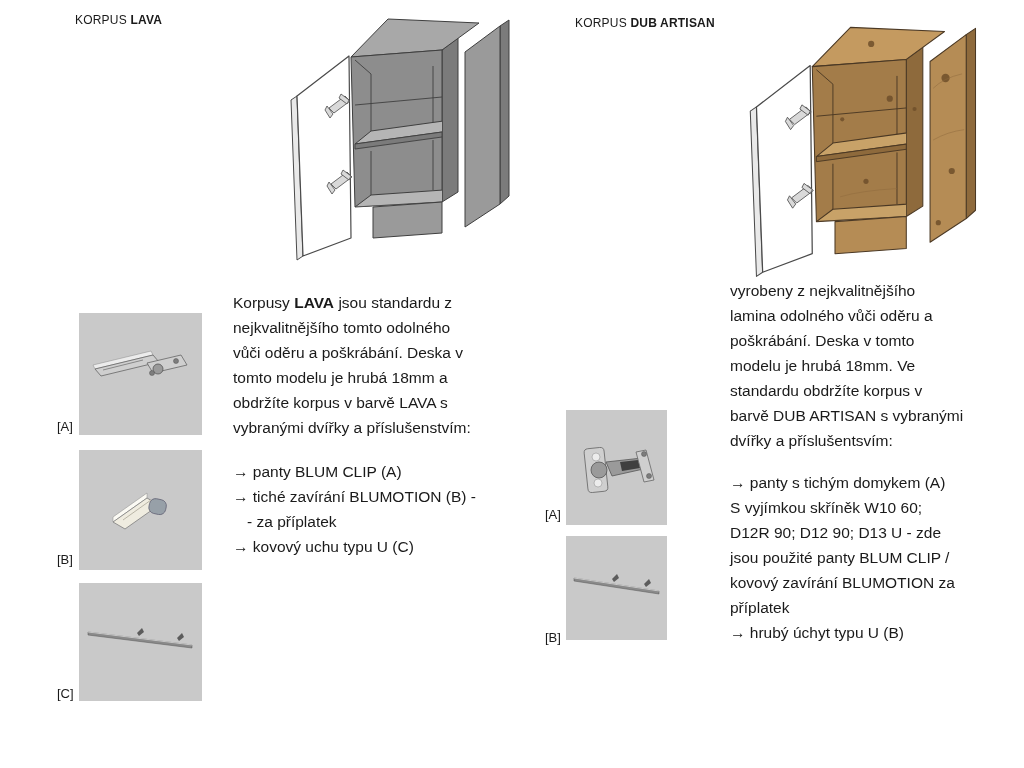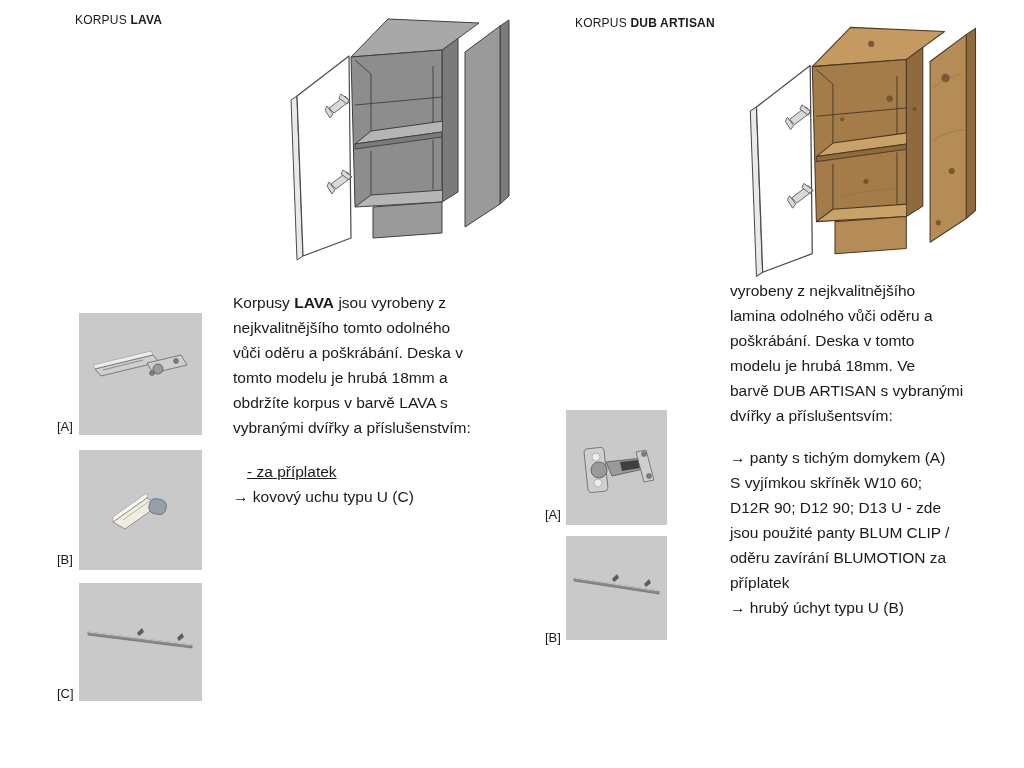--- a/index.html
+++ b/index.html
@@ -15,21 +15,21 @@
   .cabinet-left{left:283px;top:8px;width:240px;height:262px;}
   .cabinet-right{left:742px;top:16px;width:248px;height:256px;}
 
   .desc{position:absolute;font-size:15.5px;line-height:25px;}
   .desc .line{white-space:nowrap;}
   .desc b{font-weight:700;}
   .desc-left{left:233px;top:290px;width:292px;}
   .desc-right{left:730px;top:278px;width:240px;}
   .bullets-left{margin-top:19px;}
   .bullets-right{margin-top:17px;}
-  .indent{padding-left:14px;text-decoration:underline;}
+  .indent{padding-left:14px;}
 
   .comp-box{position:absolute;background:var(--component-box-bg,#c9c9c9);}
   .box-l{left:79px;width:123px;}
   .box-la{top:313px;height:122px;}
   .box-lb{top:450px;height:120px;}
   .box-lc{top:583px;height:118px;}
   .box-r{left:566px;width:101px;}
   .box-ra{top:410px;height:115px;}
   .box-rb{top:536px;height:104px;}
   .comp-box svg{width:100%;height:100%;display:block;}
@@ -154,27 +154,29 @@
     <svg class="comp-icon" viewBox="0 0 123 118">
       <polygon points="9,49 113,62 113,65 9,52" style="fill:#8a8a8a;stroke:#555;stroke-width:.5"></polygon>
       <line x1="9" y1="49" x2="113" y2="62" stroke="#c8c8c8" stroke-width="1"></line>
       <polygon points="58,50 63,45 65,49 60,53" style="fill:#5c5c5c"></polygon>
       <polygon points="98,55 103,50 105,54 100,58" style="fill:#5c5c5c"></polygon>
     </svg>
   </figure>
   <span class="comp-label lbl-lc">[C]</span>
 
   <div class="desc desc-left">
-    <div class="line"><span>Korpusy </span><b>LAVA</b><span> jsou vyrobeny z</span></div>
+    <div class="line"><span>Korpusy </span><b>LAVA</b><span> jsou standardu z</span></div>
     <div class="line">nejkvalitnějšího tomto odolného</div>
     <div class="line">vůči oděru a poškrábání. Deska v</div>
     <div class="line">tomto modelu je hrubá 18mm a</div>
     <div class="line">obdržíte korpus v barvě LAVA s</div>
     <div class="line">vybranými dvířky a příslušenstvím:</div>
     <div class="bullets-left">
+      <div class="line">→ panty BLUM CLIP (A)</div>
+      <div class="line">→ tiché zavírání BLUMOTION (B) -</div>
       <div class="line indent">- za příplatek</div>
       <div class="line">→ kovový uchu typu U (C)</div>
     </div>
   </div>
 
   <h2 class="title title-right"><span>KORPUS </span><b>DUB ARTISAN</b></h2>
 
   <div class="cabinet cabinet-right">
     <svg class="cab cab-wood" viewBox="0 0 240 260">
       <defs>
@@ -250,26 +252,27 @@
       <polygon points="78,48 83,43 85,47 80,51" style="fill:#5c5c5c"></polygon>
     </svg>
   </figure>
   <span class="comp-label lbl-rb">[B]</span>
 
   <div class="desc desc-right">
     <div class="line">vyrobeny z nejkvalitnějšího</div>
     <div class="line">lamina odolného vůči oděru a</div>
     <div class="line">poškrábání. Deska v tomto</div>
     <div class="line">modelu je hrubá 18mm. Ve</div>
+    <div class="line">standardu obdržíte korpus v</div>
     <div class="line">barvě DUB ARTISAN s vybranými</div>
     <div class="line">dvířky a příslušentsvím:</div>
     <div class="bullets-right">
       <div class="line">→ panty s tichým domykem (A)</div>
       <div class="line">S vyjímkou skříněk W10 60;</div>
       <div class="line">D12R 90; D12 90; D13 U - zde</div>
       <div class="line">jsou použité panty BLUM CLIP /</div>
-      <div class="line">oděru zavírání BLUMOTION za</div>
+      <div class="line">kovový zavírání BLUMOTION za</div>
       <div class="line">příplatek</div>
       <div class="line">→ hrubý úchyt typu U (B)</div>
     </div>
   </div>
 
 </div>
 
 </body></html>

